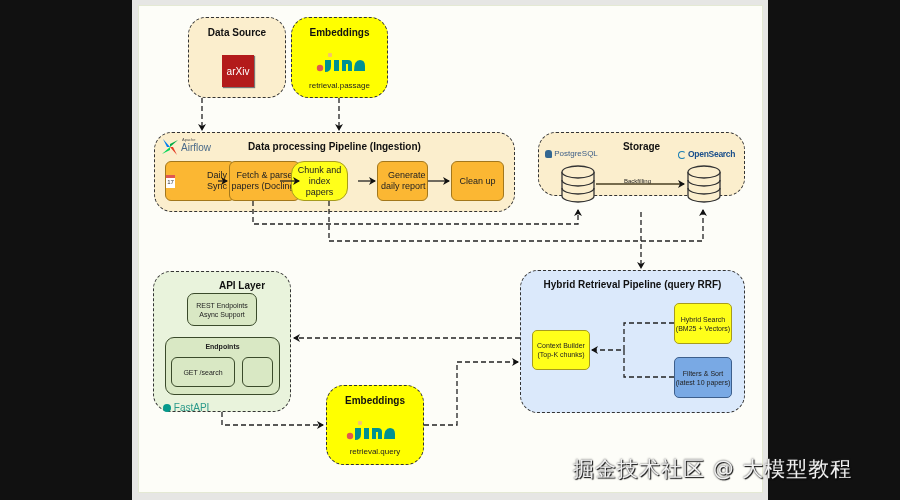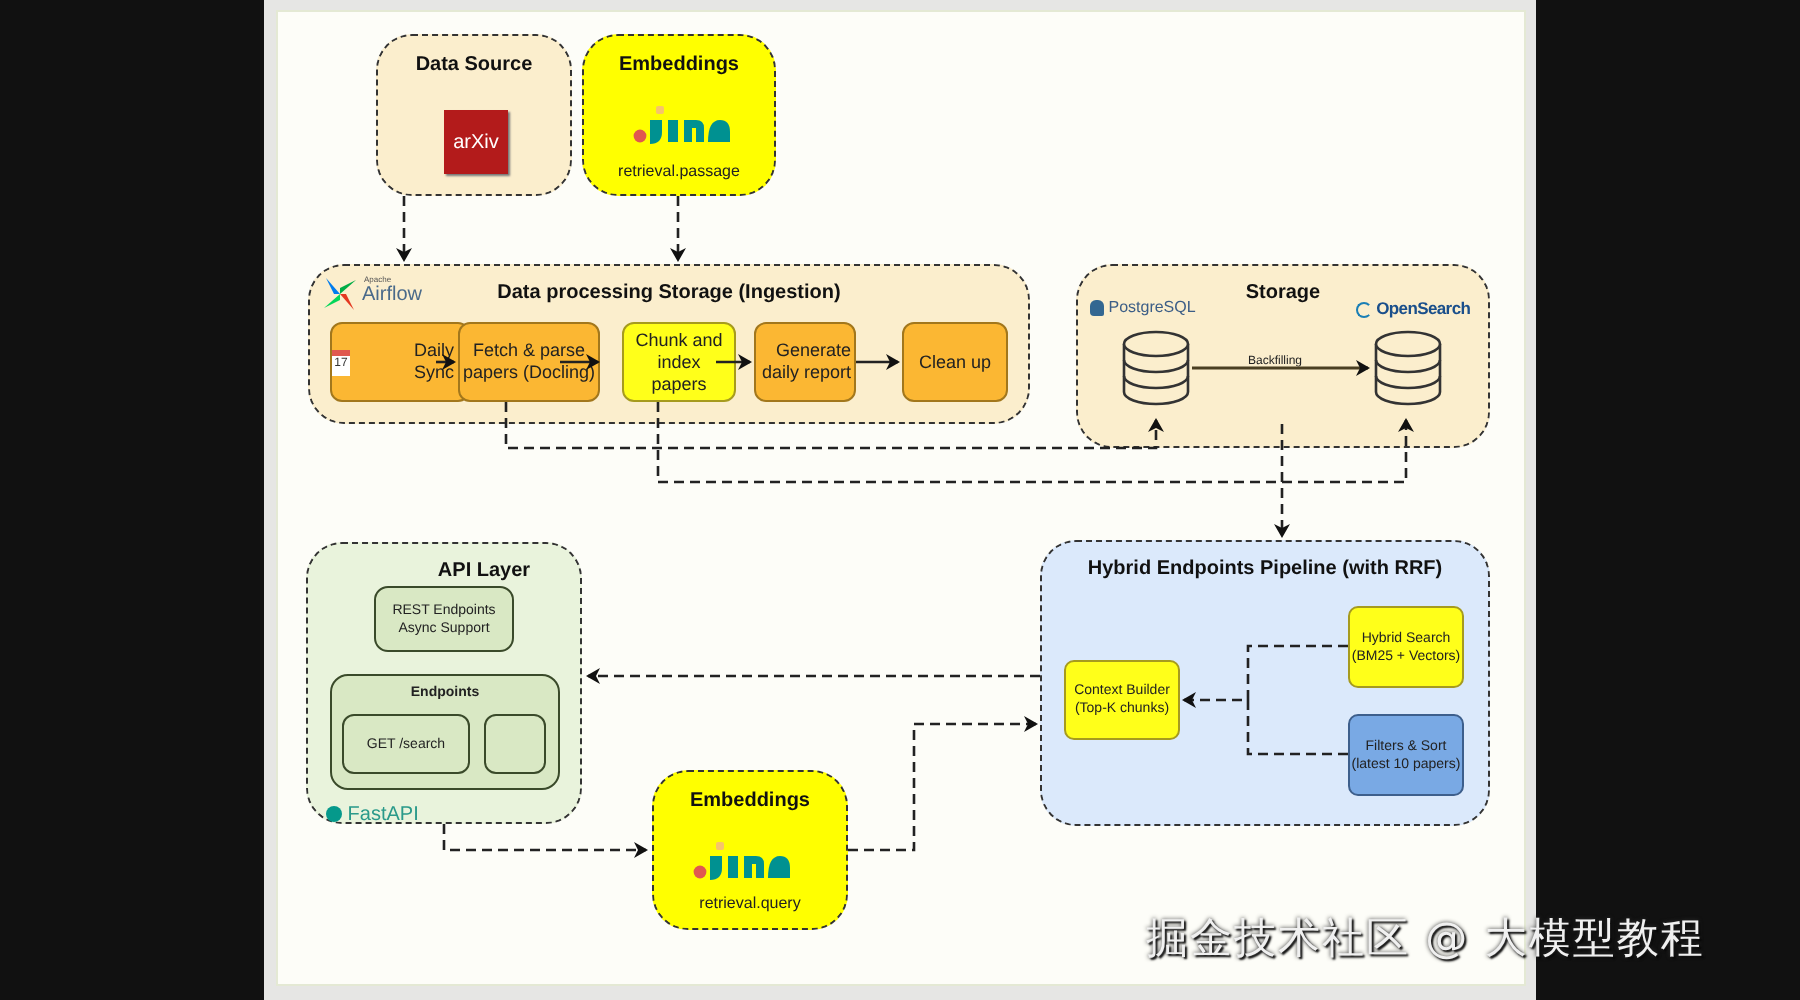--- a/index.html
+++ b/index.html
@@ -48,51 +48,51 @@
     <rect x="12" y="2" width="4" height="4" rx="1" fill="#f7c46a"></rect>
     <path d="M9 9 h6 v6 q0 6 -6 6 z" fill="#009191"></path>
     <rect x="18" y="9" width="5" height="11" fill="#009191"></rect>
     <path d="M26 20 v-11 h6 q4 0 4 4 v7 h-4 v-7 h-2 v7 z" fill="#009191"></path>
     <path d="M38 20 q0 -11 6 -11 q5 0 5 6 v5 z" fill="#009191"></path>
   </svg>
   <div class="caption" style="top:63px;">retrieval.passage</div>
 </div>
 
 <div class="group cream" style="left:154px;top:132px;width:361px;height:80px;">
-  <div class="g-title" style="top:8px;left:60px;right:60px;">Data processing Storage (Ingestion)</div>
+  <div class="g-title" style="top:8px;left:60px;right:60px;">Data processing Pipeline (Ingestion)</div>
   <div style="position:absolute;left:4px;top:3px;width:60px;height:22px;">
     <svg width="18" height="18" viewBox="0 0 18 18" style="position:absolute;left:2px;top:2px;">
       <path d="M9 9 L2 1 L6 9 Z" fill="#017cee"></path>
       <path d="M9 9 L17 2 L9 6 Z" fill="#00ad46"></path>
       <path d="M9 9 L16 17 L12 9 Z" fill="#e43921"></path>
       <path d="M9 9 L1 16 L9 12 Z" fill="#04d659"></path>
     </svg>
     <span style="position:absolute;left:23px;top:1px;font-size:4px;color:#555;">Apache</span>
     <span style="position:absolute;left:22px;top:6px;font-size:10px;color:#4a6a8a;">Airflow</span>
   </div>
 </div>
 
 <div class="node orange" style="left:165px;top:161px;width:70px;height:40px;justify-content:space-between;">
   <span style="display:inline-block;width:9px;height:10px;background:#fff;border-top:3px solid #e0584f;font-size:6px;line-height:8px;color:#333;margin-right:2px;vertical-align:middle;">17</span>
   <span style="width:34px;">Daily Sync</span>
 </div>
 <div class="node orange" style="left:229px;top:161px;width:71px;height:40px;">
   <span>Fetch &amp; parse papers (Docling)</span>
 </div>
-<div class="node ynode" style="left:311px;top:161px;width:57px;height:40px;">
+<div class="node ynode" style="left:291px;top:161px;width:57px;height:40px;border-radius:13px;">
   <span style="width:50px;">Chunk and index papers</span>
 </div>
 <div class="node orange" style="left:377px;top:161px;width:51px;height:40px;">
   <span style="width:46px;text-align:right;">Generate daily report</span>
 </div>
 <div class="node orange" style="left:451px;top:161px;width:53px;height:40px;">
   <span>Clean up</span>
 </div>
 
-<div class="group cream" style="left:538px;top:132px;width:207px;height:92px;padding-left:44px;">
+<div class="group cream" style="left:538px;top:132px;width:207px;height:64px;padding-left:44px;">
   <div class="g-title" style="top:8px;">Storage</div>
   <div style="position:absolute;left:6px;top:16px;font-size:8px;color:#3b5d86;">
     <span style="display:inline-block;width:7px;height:8px;background:#336791;border-radius:3px 3px 1px 2px;vertical-align:middle;"></span>
     <span>PostgreSQL</span>
   </div>
   <div style="position:absolute;left:139px;top:16px;font-size:8.5px;font-weight:bold;color:#1a4f8b;letter-spacing:-0.3px;">
     <span style="display:inline-block;width:6px;height:6px;border:1.5px solid #1a7fb5;border-radius:50%;border-right-color:transparent;vertical-align:middle;"></span>
     <span>OpenSearch</span>
   </div>
   <div style="position:absolute;left:85px;top:45px;font-size:6px;color:#222;">Backfilling</div>
@@ -128,21 +128,21 @@
   <span style="font-weight:bold;">Endpoints</span>
 </div>
 <div class="node gnode" style="left:171px;top:357px;width:64px;height:30px;">
   <span>GET /search</span>
 </div>
 <div class="node gnode" style="left:242px;top:357px;width:31px;height:30px;">
   <span></span>
 </div>
 
 <div class="group blue" style="left:520px;top:270px;width:225px;height:143px;">
-  <div class="g-title" style="top:8px;">Hybrid Endpoints Pipeline (with RRF)</div>
+  <div class="g-title" style="top:8px;">Hybrid Retrieval Pipeline (query RRF)</div>
 </div>
 <div class="node ynode small" style="left:532px;top:330px;width:58px;height:40px;border-radius:5px;">
   <span style="width:52px;">Context Builder (Top-K chunks)</span>
 </div>
 <div class="node ynode small" style="left:674px;top:303px;width:58px;height:41px;border-radius:5px;">
   <span style="width:56px;">Hybrid Search (BM25 + Vectors)</span>
 </div>
 <div class="node bnode" style="left:674px;top:357px;width:58px;height:41px;border-radius:5px;">
   <span style="width:56px;">Filters &amp; Sort (latest 10 papers)</span>
 </div>

